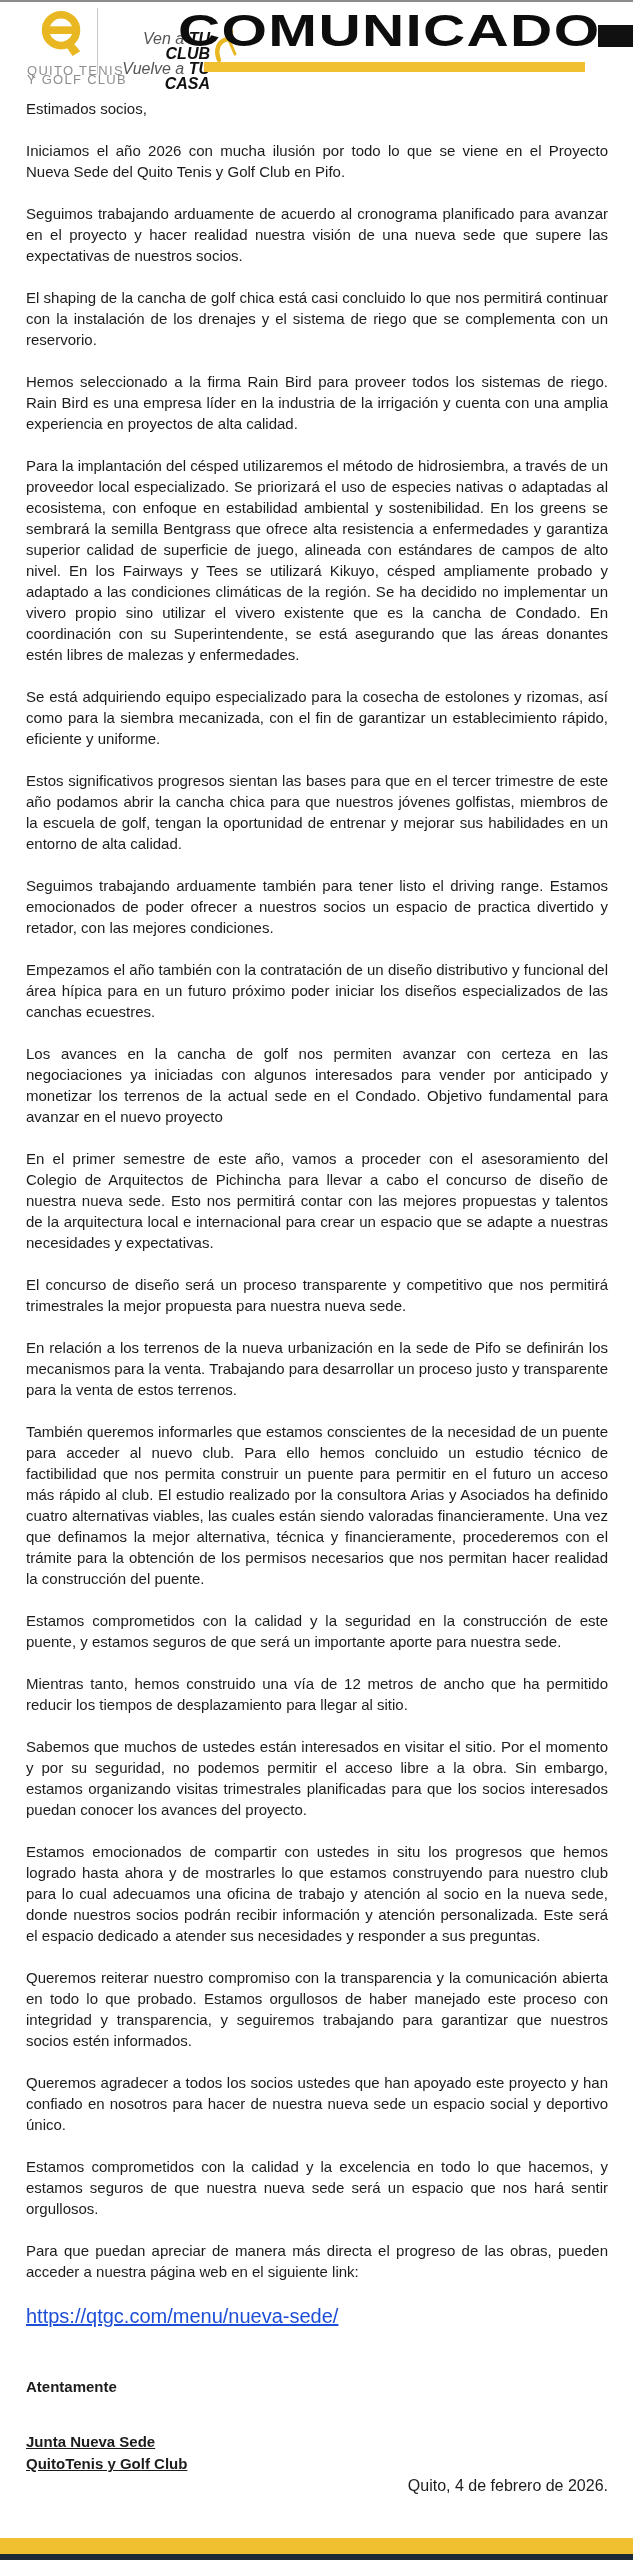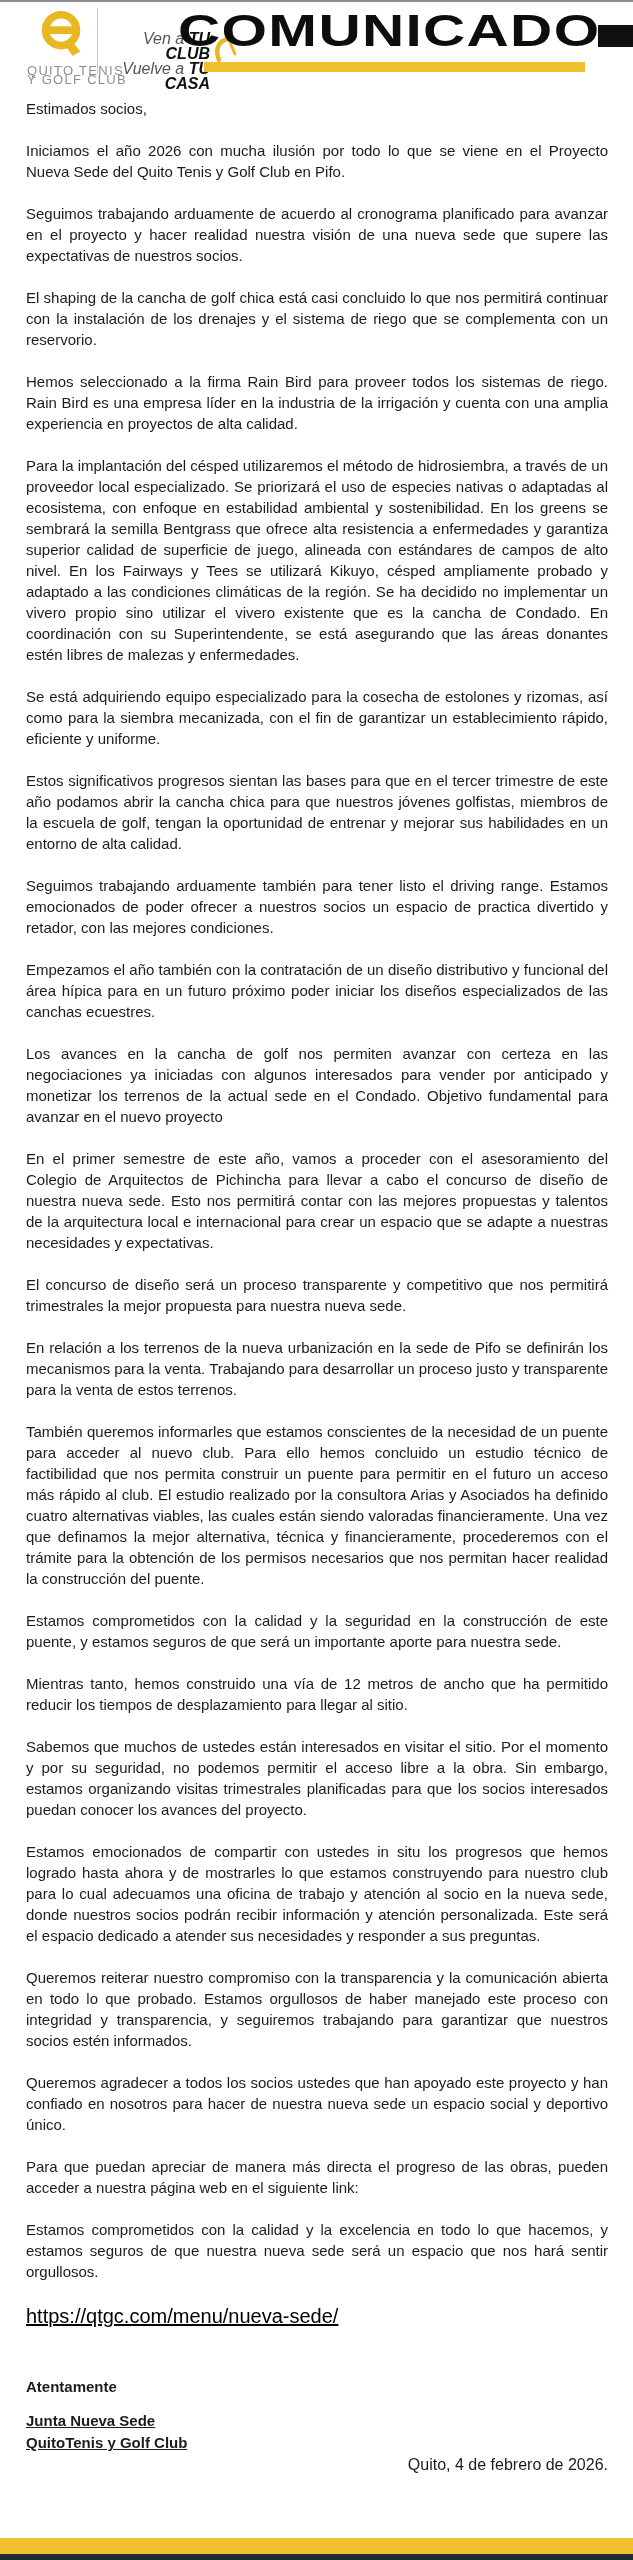--- a/index.html
+++ b/index.html
@@ -28,24 +28,24 @@
     margin:0;font-size:45px;line-height:50px;font-weight:900;color:#0d0d0d;
     letter-spacing:1px;transform:scaleX(1.30);transform-origin:left center;white-space:nowrap;
   }
   .title-underline{position:absolute;left:204px;top:62px;width:381px;height:10px;background:#F0C030;}
 
   
   .letter{padding:6px 25px 0 26px;font-size:15px;line-height:21px;}
   .letter p{margin:0 0 21px 0;text-align:justify;}
   .letter p.salutation{text-align:left;}
   .link-line{margin:1px 0 0 0;}
-  .weblink{font-size:20px;line-height:26px;color:#000000;text-decoration:underline;word-break:break-all;margin-top:28px;}
+  .weblink{font-size:20px;line-height:26px;color:#1d4ed8;text-decoration:underline;word-break:break-all;margin-top:28px;}
   .closing-block{margin-top:47px;}
   .letter p.bold{font-weight:bold;text-align:left;margin:0;}
-  .letter p.closing{margin-bottom:13px;}
+  .letter p.closing{margin-bottom:34px;}
   .letter p.sig{line-height:22px;text-decoration:underline;}
   .dateline{margin-top:15px;text-align:right !important;font-size:16px;}
 
   
   .footer-bar{position:absolute;left:0;right:0;bottom:6px;height:16px;background:#F0C030;}
   .footer-edge{position:absolute;left:0;right:0;bottom:0;height:6px;background:#1E2B36;}
 </style>
 </head>
 <body>
 
@@ -107,22 +107,22 @@
         <p class="para">En el primer semestre de este año, vamos a proceder con el asesoramiento del Colegio de Arquitectos de Pichincha para llevar a cabo el concurso de diseño de nuestra nueva sede. Esto nos permitirá contar con las mejores propuestas y talentos de la arquitectura local e internacional para crear un espacio que se adapte a nuestras necesidades y expectativas.</p>
         <p class="para">El concurso de diseño será un proceso transparente y competitivo que nos permitirá trimestrales la mejor propuesta para nuestra nueva sede.</p>
         <p class="para">En relación a los terrenos de la nueva urbanización en la sede de Pifo se definirán los mecanismos para la venta. Trabajando para desarrollar un proceso justo y transparente para la venta de estos terrenos.</p>
         <p class="para">También queremos informarles que estamos conscientes de la necesidad de un puente para acceder al nuevo club. Para ello hemos concluido un estudio técnico de factibilidad que nos permita construir un puente para permitir en el futuro un acceso más rápido al club. El estudio realizado por la consultora Arias y Asociados ha definido cuatro alternativas viables, las cuales están siendo valoradas financieramente. Una vez que definamos la mejor alternativa, técnica y financieramente, procederemos con el trámite para la obtención de los permisos necesarios que nos permitan hacer realidad la construcción del puente.</p>
         <p class="para">Estamos comprometidos con la calidad y la seguridad en la construcción de este puente, y estamos seguros de que será un importante aporte para nuestra sede.</p>
         <p class="para">Mientras tanto, hemos construido una vía de 12 metros de ancho que ha permitido reducir los tiempos de desplazamiento para llegar al sitio.</p>
         <p class="para">Sabemos que muchos de ustedes están interesados en visitar el sitio. Por el momento y por su seguridad, no podemos permitir el acceso libre a la obra. Sin embargo, estamos organizando visitas trimestrales planificadas para que los socios interesados puedan conocer los avances del proyecto.</p>
         <p class="para">Estamos emocionados de compartir con ustedes in situ los progresos que hemos logrado hasta ahora y de mostrarles lo que estamos construyendo para nuestro club para lo cual adecuamos una oficina de trabajo y atención al socio en la nueva sede, donde nuestros socios podrán recibir información y atención personalizada. Este será el espacio dedicado a atender sus necesidades y responder a sus preguntas.</p>
         <p class="para">Queremos reiterar nuestro compromiso con la transparencia y la comunicación abierta en todo lo que probado. Estamos orgullosos de haber manejado este proceso con integridad y transparencia, y seguiremos trabajando para garantizar que nuestros socios estén informados.</p>
         <p class="para">Queremos agradecer a todos los socios ustedes que han apoyado este proyecto y han confiado en nosotros para hacer de nuestra nueva sede un espacio social y deportivo único.</p>
+        <p class="para">Estamos comprometidos con la calidad y la excelencia en todo lo que hacemos, y estamos seguros de que nuestra nueva sede será un espacio que nos hará sentir orgullosos.</p>
         <p class="para">Para que puedan apreciar de manera más directa el progreso de las obras, pueden acceder a nuestra página web en el siguiente link:</p>
-        <p class="para">Estamos comprometidos con la calidad y la excelencia en todo lo que hacemos, y estamos seguros de que nuestra nueva sede será un espacio que nos hará sentir orgullosos.</p>
       </div>
 
     <p class="link-line">
       <a class="weblink" href="#">https://qtgc.com/menu/nueva-sede/</a>
     </p>
 
     <div class="closing-block">
       <p class="bold closing">Atentamente</p>
       <p class="bold sig">Junta Nueva Sede</p>
       <p class="bold sig">QuitoTenis y Golf Club</p>

